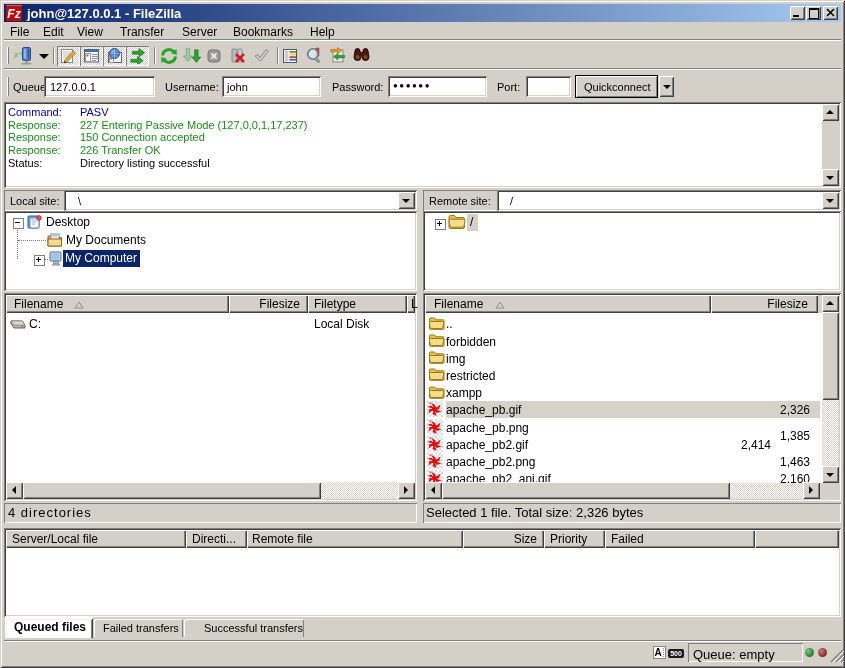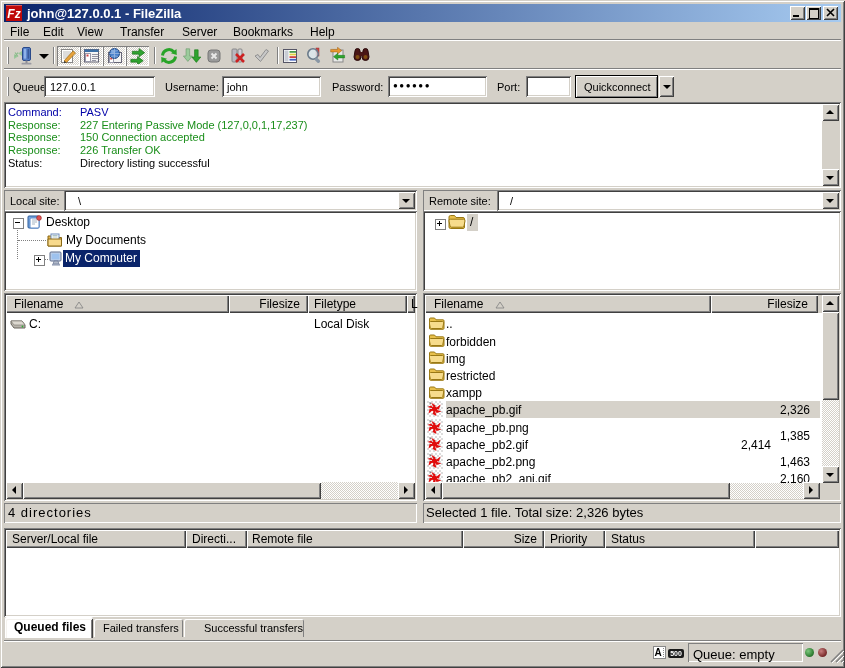--- a/index.html
+++ b/index.html
@@ -399,21 +399,21 @@
 <div class="abs hdr" style="left:247px;top:530px;width:216px;height:18px;"></div>
 <div class="abs hdr" style="left:463px;top:530px;width:81px;height:18px;"></div>
 <div class="abs hdr" style="left:544px;top:530px;width:61px;height:18px;"></div>
 <div class="abs hdr" style="left:605px;top:530px;width:150px;height:18px;"></div>
 <div class="abs hdr" style="left:755px;top:530px;width:84px;height:18px;"></div>
 <div class="abs" style="left:12px;top:532px;">Server/Local file</div>
 <div class="abs" style="left:192px;top:532px;">Directi...</div>
 <div class="abs" style="left:252px;top:532px;">Remote file</div>
 <div class="abs" style="left:463px;top:532px;width:74px;text-align:right;">Size</div>
 <div class="abs" style="left:550px;top:532px;">Priority</div>
-<div class="abs" style="left:611px;top:532px;">Status</div>
+<div class="abs" style="left:611px;top:532px;">Failed</div>
 
 <div class="abs" style="left:5px;top:617px;width:88px;height:20px;background:#fff;box-shadow:inset 1px 1px 0 #fff, inset -1px 0 0 #404040, inset 2px 2px 0 #f4f2ee, inset -2px 0 0 #808080;border-top:1px solid #fff;border-radius:2px 2px 0 0;"></div>
 <div class="abs" style="left:14px;top:620px;font-weight:bold;">Queued files</div>
 <div class="abs" style="left:94px;top:619px;width:89px;height:18px;background:#D4D0C8;box-shadow:inset 1px 1px 0 #fff, inset -1px 0 0 #808080;border-radius:2px 2px 0 0;"></div>
 <div class="abs f11" style="left:103px;top:622px;">Failed transfers</div>
 <div class="abs" style="left:184px;top:619px;width:120px;height:18px;background:#D4D0C8;box-shadow:inset 1px 1px 0 #fff, inset -1px 0 0 #808080;border-radius:2px 2px 0 0;"></div>
 <div class="abs f11" style="left:204px;top:622px;">Successful transfers</div>
 
 <div class="abs" style="left:4px;top:640px;width:837px;height:1px;background:#808080;"></div>
 <div class="abs" style="left:4px;top:641px;width:837px;height:1px;background:#fff;"></div>

